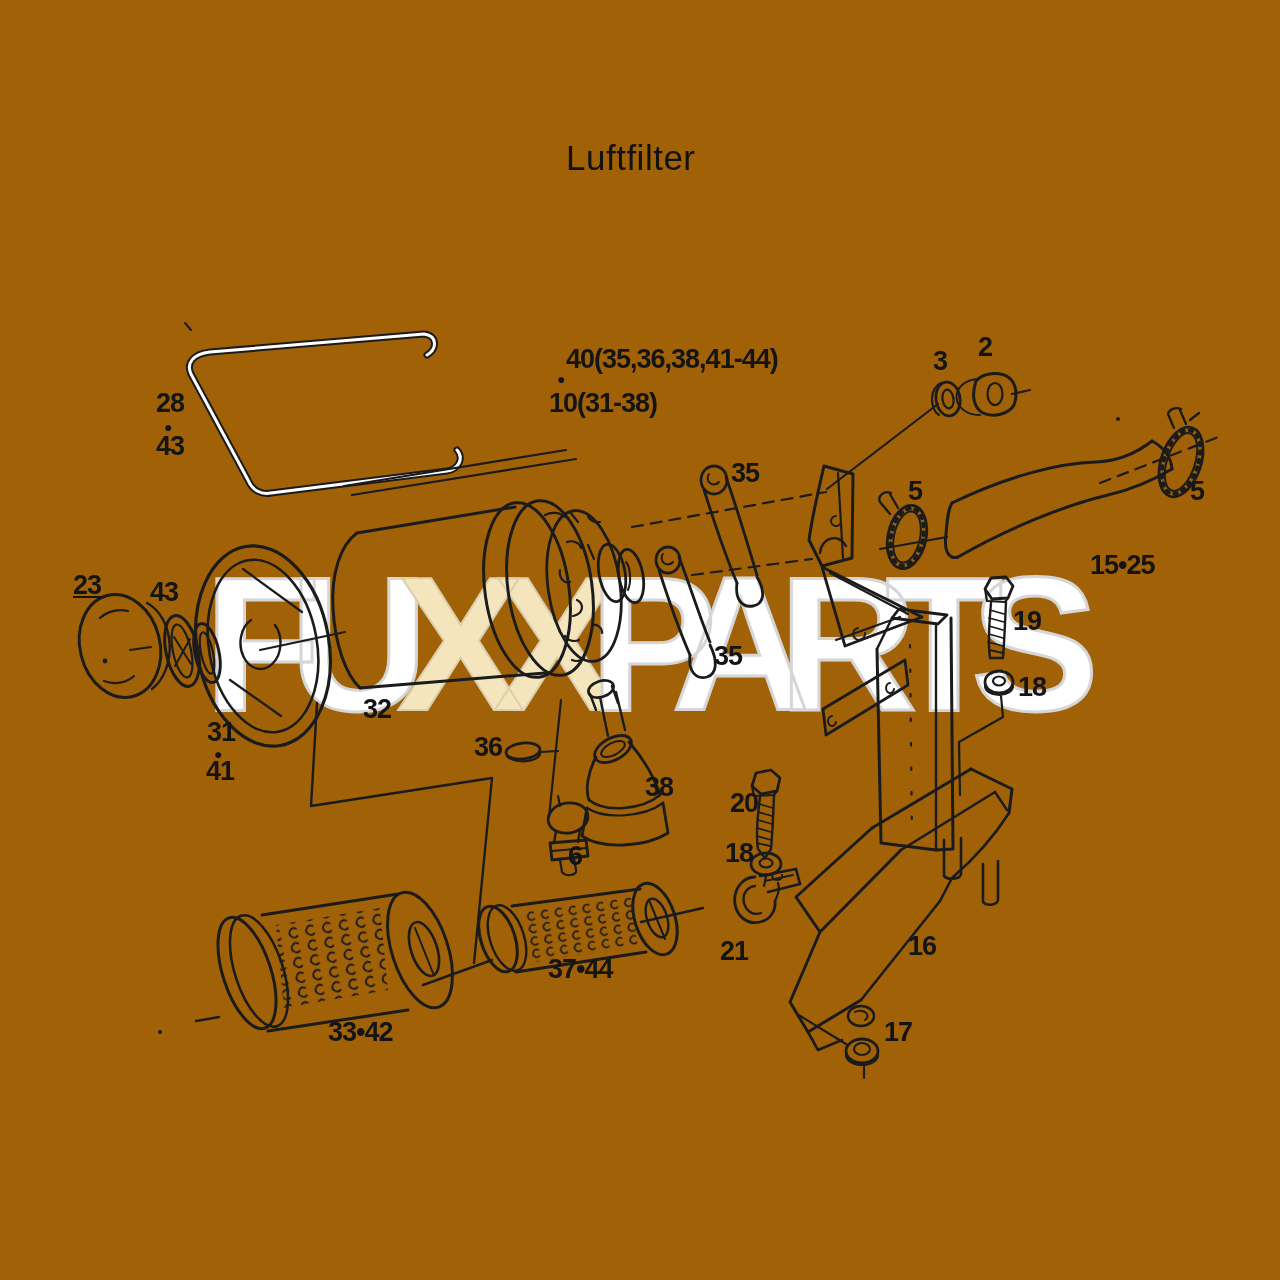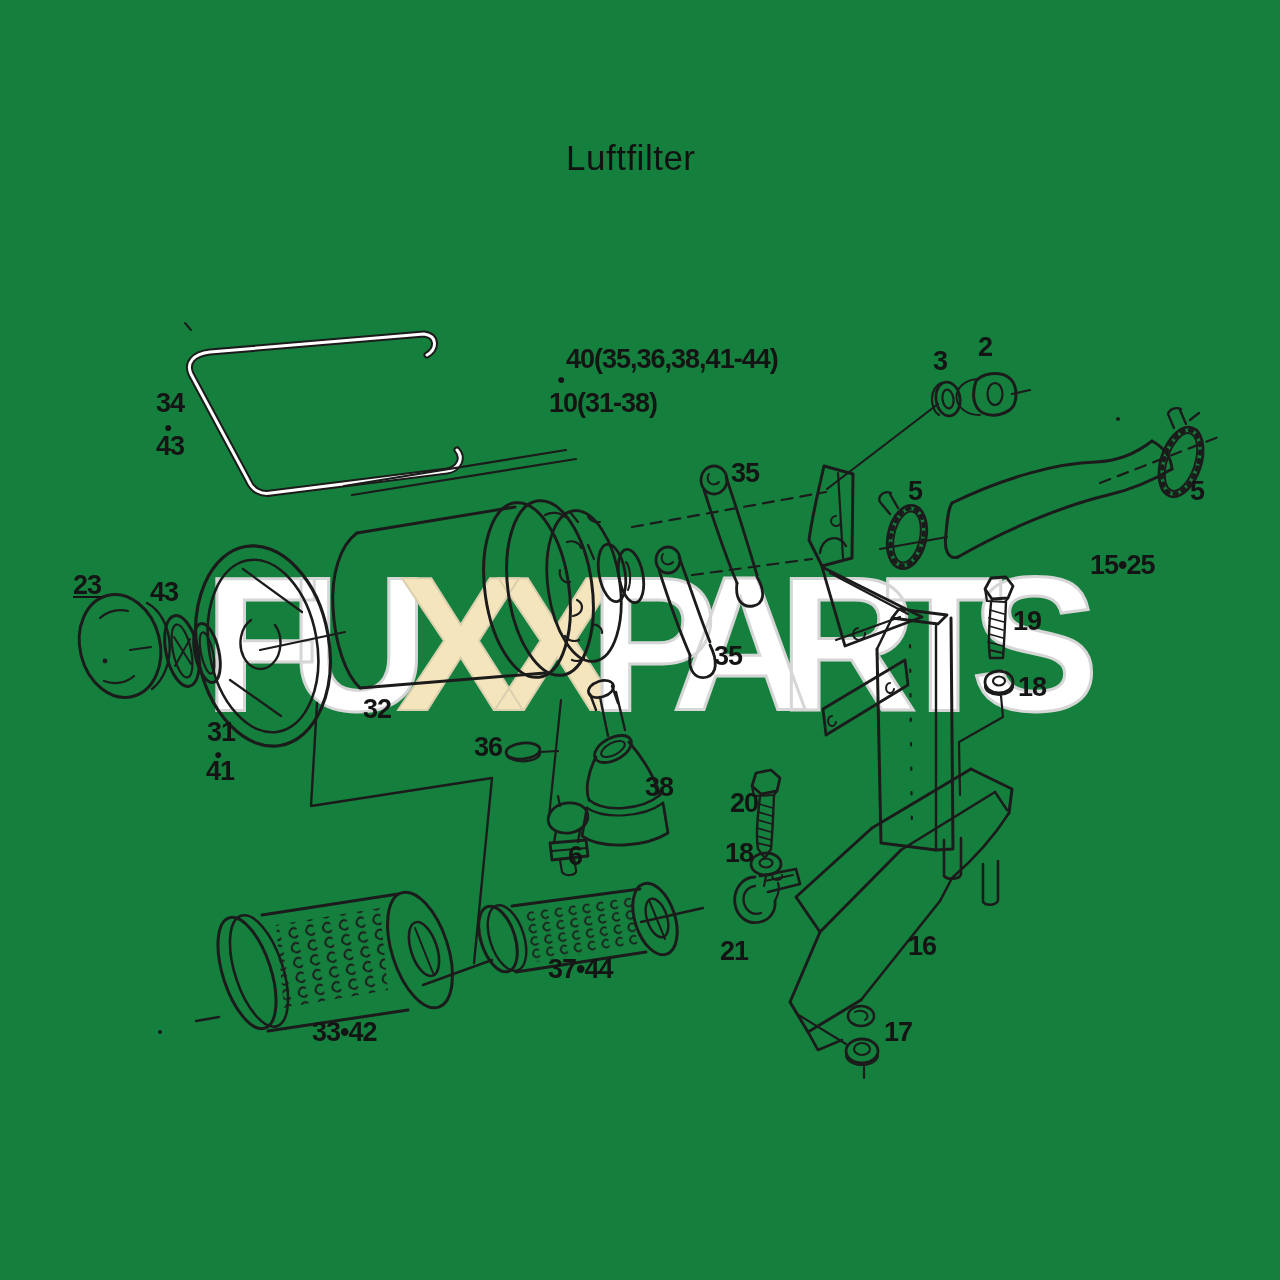--- a/index.html
+++ b/index.html
@@ -1,16 +1,16 @@
 <!DOCTYPE html>
 <html><head>
 <meta charset="utf-8">
 <style>
   html,body{margin:0;padding:0;background:#ffffff;}
-  #page{position:relative;width:1280px;height:1280px;background:#15803d;overflow:hidden;
+  #page{position:relative;width:1280px;height:1280px;background:#a16207;overflow:hidden;
         font-family:"Liberation Sans",sans-serif;}
   #title{position:absolute;left:566px;top:138px;font-size:35px;color:#111;letter-spacing:0.5px;z-index:30;}
   
   #watermark{position:absolute;left:204px;top:548px;z-index:1;white-space:nowrap;
              font-family:"Liberation Sans",sans-serif;font-weight:700;font-size:192px;
              letter-spacing:-0.165em;line-height:1;user-select:none;}
   .wm-outline{color:#ffffff;-webkit-text-stroke:3px #d6d6d6;}
   @supports not (-webkit-text-stroke: 1px black){.wm-outline{color:#e2e2e2;}}
   .wm-solid{color:#f5e5bc;-webkit-text-stroke:2px #dacfae;}
   
@@ -286,36 +286,36 @@
       <div class="plabel" style="left: 566px; top: 346px; text-align: right;">40(35,36,38,41-44)</div>
       <div class="plabel" style="left: 557px; top: 372px; font-size: 14px;">●</div>
       <div class="plabel" style="left: 549px; top: 390px;">10(31-38)</div>
       <div class="plabel" style="left: 933px; top: 348px;">3</div>
       <div class="plabel" style="left: 978px; top: 334px;">2</div>
       <div class="plabel" style="left: 1190px; top: 478px;">5</div>
       <div class="plabel" style="left: 1090px; top: 552px;">15•25</div>
       <div class="plabel" style="left: 908px; top: 478px;">5</div>
       <div class="plabel" style="left: 1013px; top: 608px;">19</div>
       <div class="plabel" style="left: 1018px; top: 674px;">18</div>
-      <div class="plabel" style="left: 156px; top: 390px;">34</div>
+      <div class="plabel" style="left: 156px; top: 390px;">28</div>
       <div class="plabel" style="left: 164px; top: 420px; font-size: 14px;">●</div>
       <div class="plabel" style="left: 156px; top: 433px;">43</div>
       <div class="plabel" style="left: 73px; top: 572px; text-decoration: underline;">23</div>
       <div class="plabel" style="left: 150px; top: 579px;">43</div>
       <div class="plabel" style="left: 731px; top: 460px;">35</div>
       <div class="plabel" style="left: 714px; top: 643px;">35</div>
       <div class="plabel" style="left: 207px; top: 719px;">31</div>
       <div class="plabel" style="left: 214px; top: 747px; font-size: 14px;">●</div>
       <div class="plabel" style="left: 206px; top: 758px;">41</div>
       <div class="plabel" style="left: 363px; top: 696px;">32</div>
       <div class="plabel" style="left: 474px; top: 734px;">36</div>
       <div class="plabel" style="left: 645px; top: 774px;">38</div>
       <div class="plabel" style="left: 568px; top: 843px;">6</div>
       <div class="plabel" style="left: 730px; top: 790px;">20</div>
       <div class="plabel" style="left: 725px; top: 840px;">18</div>
       <div class="plabel" style="left: 720px; top: 922px; margin-top: 16px;">21</div>
       <div class="plabel" style="left: 908px; top: 897px; margin-top: 36px;">16</div>
       <div class="plabel" style="left: 548px; top: 956px;">37•44</div>
-      <div class="plabel" style="left: 312px; top: 1019px;">33•42</div>
+      <div class="plabel" style="left: 328px; top: 1019px;">33•42</div>
       <div class="plabel" style="left: 884px; top: 1019px;">17</div>
     </div>
 
 </div>
 
 </body></html>

